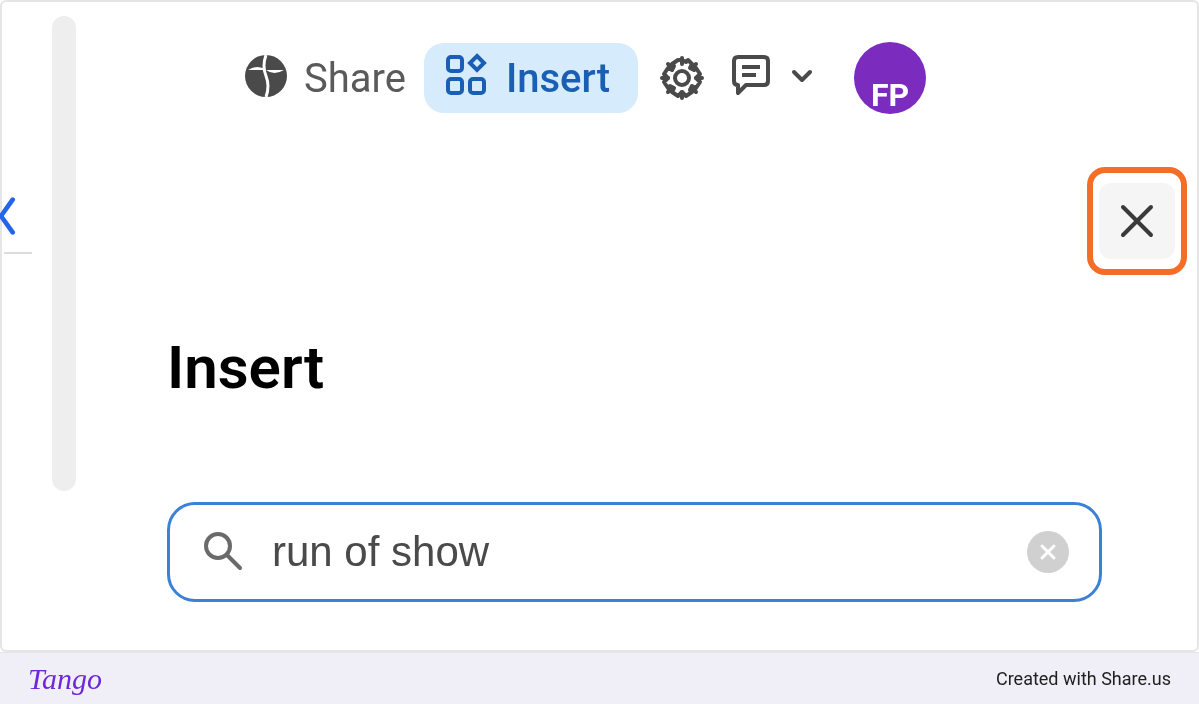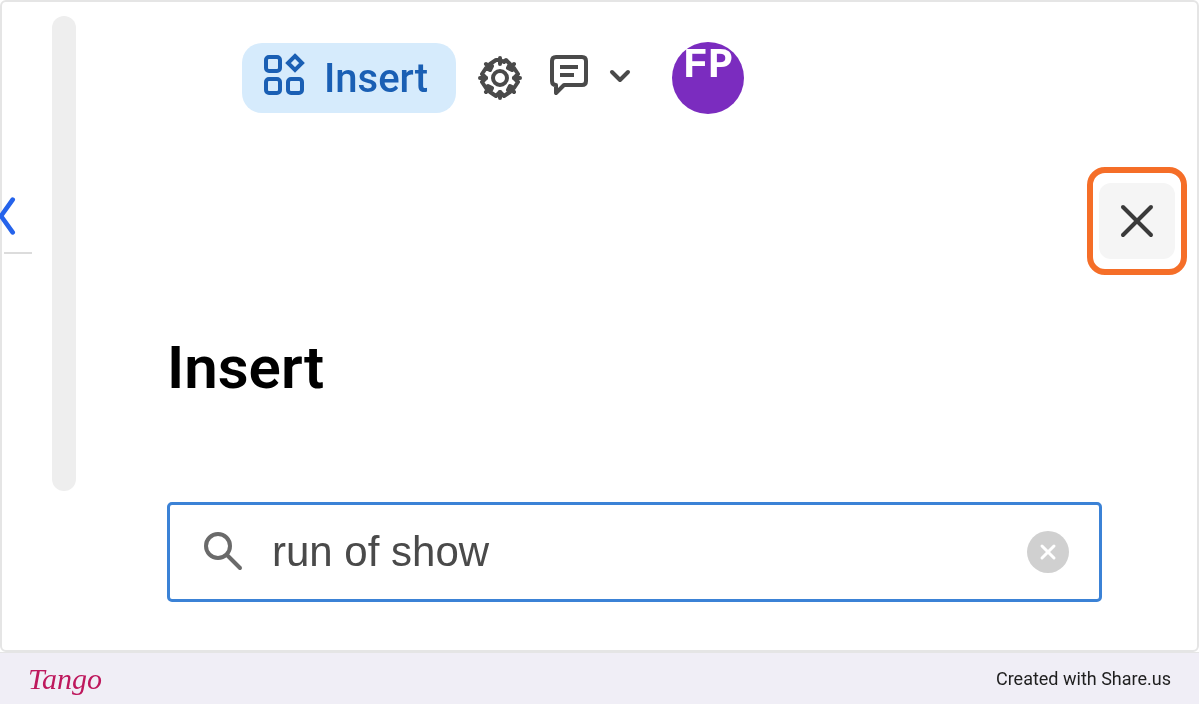--- a/index.html
+++ b/index.html
@@ -100,28 +100,27 @@
       display: flex;
       align-items: center;
       gap: 12px;
     }
     .avatar {
       width: 72px;
       height: 72px;
       border-radius: 50%;
       background: #7b2cbf;
       display: flex;
-      align-items: flex-start;
+      align-items: flex-end;
       justify-content: center;
       color: #fff;
-      font-size: 42px;
+      font-size: 32px;
       font-weight: 700;
       margin-left: 20px;
       cursor: pointer;
-      font-family: Liberation Mono, monospace;
     }
     .close-highlight {
       position: absolute;
       top: 165px;
       right: 10px;
       width: 100px;
       height: 108px;
       border: 6px solid #f56e28;
       border-radius: 18px;
       display: flex;
@@ -146,21 +145,21 @@
       font-weight: 600;
       color: #000;
     }
     .search-box {
       position: absolute;
       top: 500px;
       left: 165px;
       right: 95px;
       height: 100px;
       border: 3px solid #3b82d6;
-      border-radius: 5px;
+      border-radius: 28px;
       display: flex;
       align-items: center;
       padding: 0 30px;
       gap: 28px;
     }
     .search-input {
       flex: 1;
       border: none;
       outline: none;
       font-size: 42px;
@@ -189,21 +188,21 @@
       border-top: 1px solid #e5e5e5;
       display: flex;
       align-items: center;
       justify-content: space-between;
       padding: 0 28px;
     }
     .tango-logo {
       font-family: "Brush Script MT", cursive;
       font-size: 30px;
       font-style: italic;
-      color: #be185d;
+      color: #6d28d9;
       font-weight: 500;
     }
     .footer-credit {
       font-size: 18px;
       color: #1f1f1f;
     }
   </style>
 </head>
 <body>
 
@@ -212,20 +211,30 @@
   <div class="scrollbar-track"></div>
 
   <div class="left-chevron">
     <svg viewBox="0 0 24 40" fill="none" stroke="#2563eb" stroke-width="4" stroke-linecap="round" stroke-linejoin="round">
       <polyline points="16,6 6,20 16,34"></polyline>
     </svg>
   </div>
   <div class="left-divider"></div>
 
   <div class="toolbar">
+    <div class="share-group">
+      <span>
+        <svg width="48" height="48" viewBox="0 0 48 48">
+          <circle cx="24" cy="24" r="21" fill="#4a4a4a"></circle>
+          <path d="M 6 18 Q 16 12, 24 18 Q 32 24, 42 18" fill="#fff"></path>
+          <path d="M 24 3 Q 20 14, 24 24 Q 28 34, 24 45" stroke="#fff" stroke-width="3" fill="none"></path>
+        </svg>
+      </span>
+      <span class="share-label">Share</span>
+    </div>
 
     <div class="insert-pill">
       <span>
         <svg width="46" height="46" viewBox="0 0 46 46" fill="none" stroke="#1a5fb4" stroke-width="4">
           <rect x="4" y="4" width="14" height="14" rx="3"></rect>
           <rect x="4" y="26" width="14" height="14" rx="3"></rect>
           <rect x="26" y="26" width="14" height="14" rx="3"></rect>
           <path d="M 33 3 L 40 10 L 33 17 L 26 10 Z"></path>
         </svg>
       </span>

